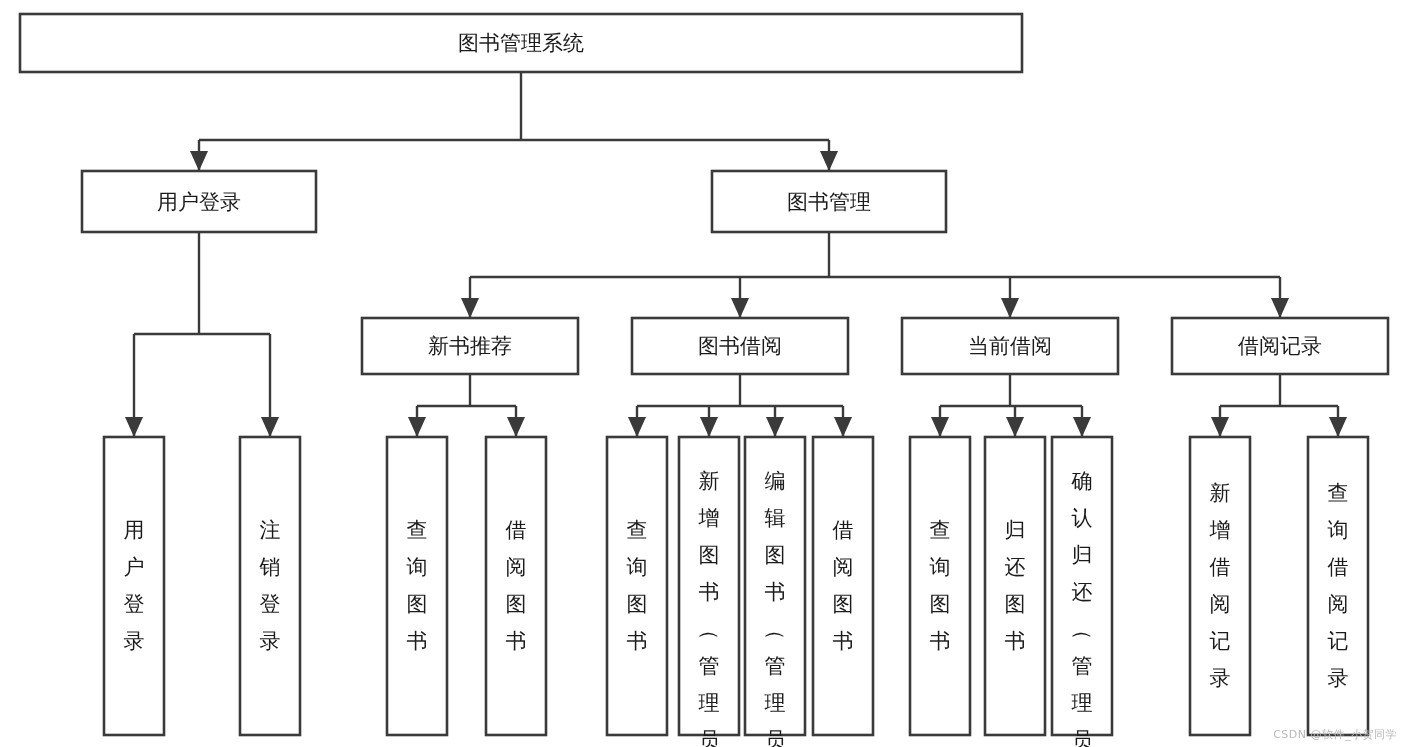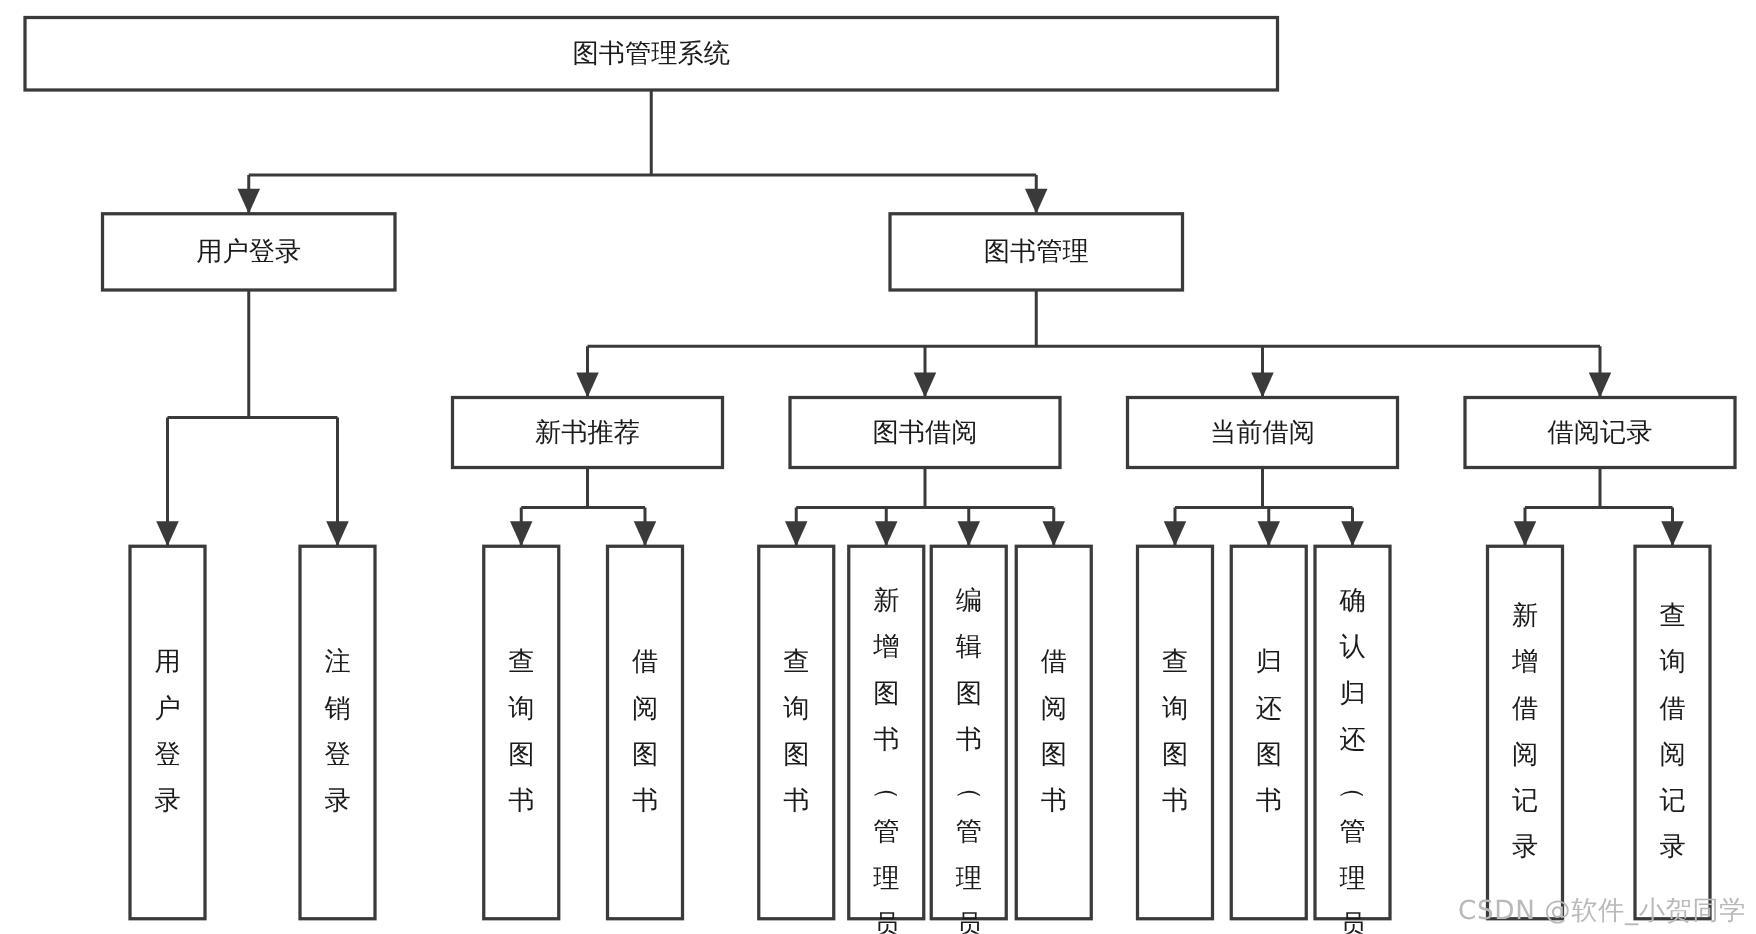--- a/index.html
+++ b/index.html
@@ -55,21 +55,21 @@
     font-family: "DejaVu Sans", "Liberation Sans", sans-serif;
     font-size: 21px;
     text-anchor: middle;
     dominant-baseline: middle;
   }
   .watermark-text {
     position: absolute;
     right: 8px;
     bottom: 5px;
     font-family: "DejaVu Sans", "Liberation Sans", sans-serif;
-    font-size: 21px;
+    font-size: 11px;
     color: #b9b9b9;
     white-space: nowrap;
     letter-spacing: 0.5px;
     user-select: none;
   }
 </style>
 </head>
 <body>
 
 <div id="diagram-root">

